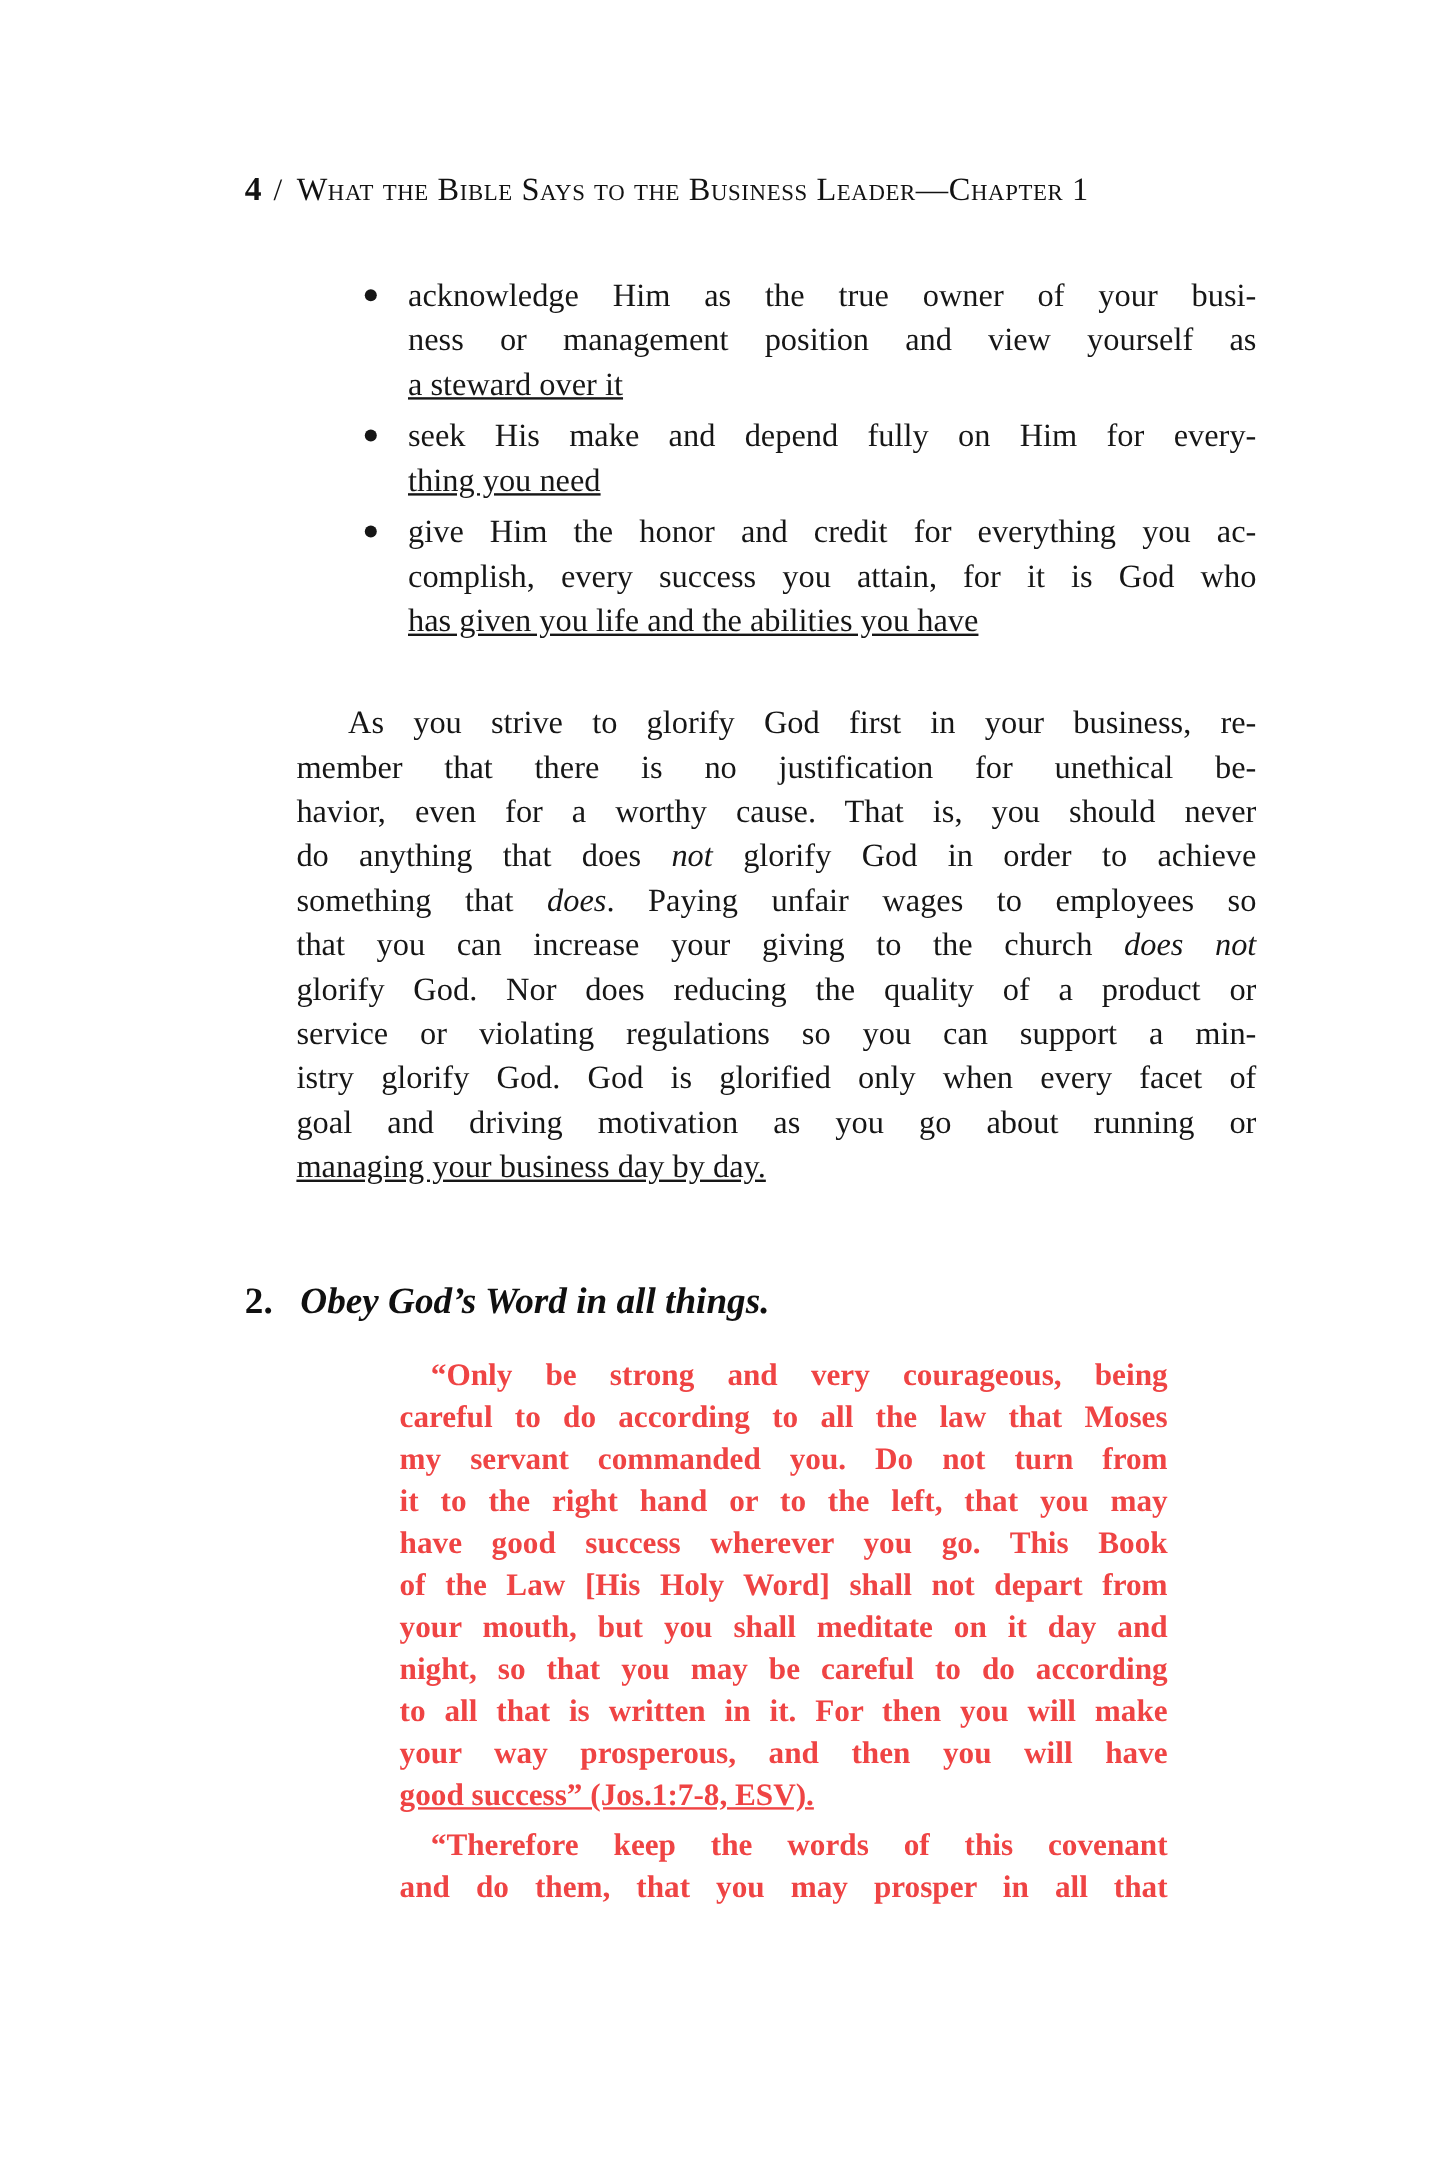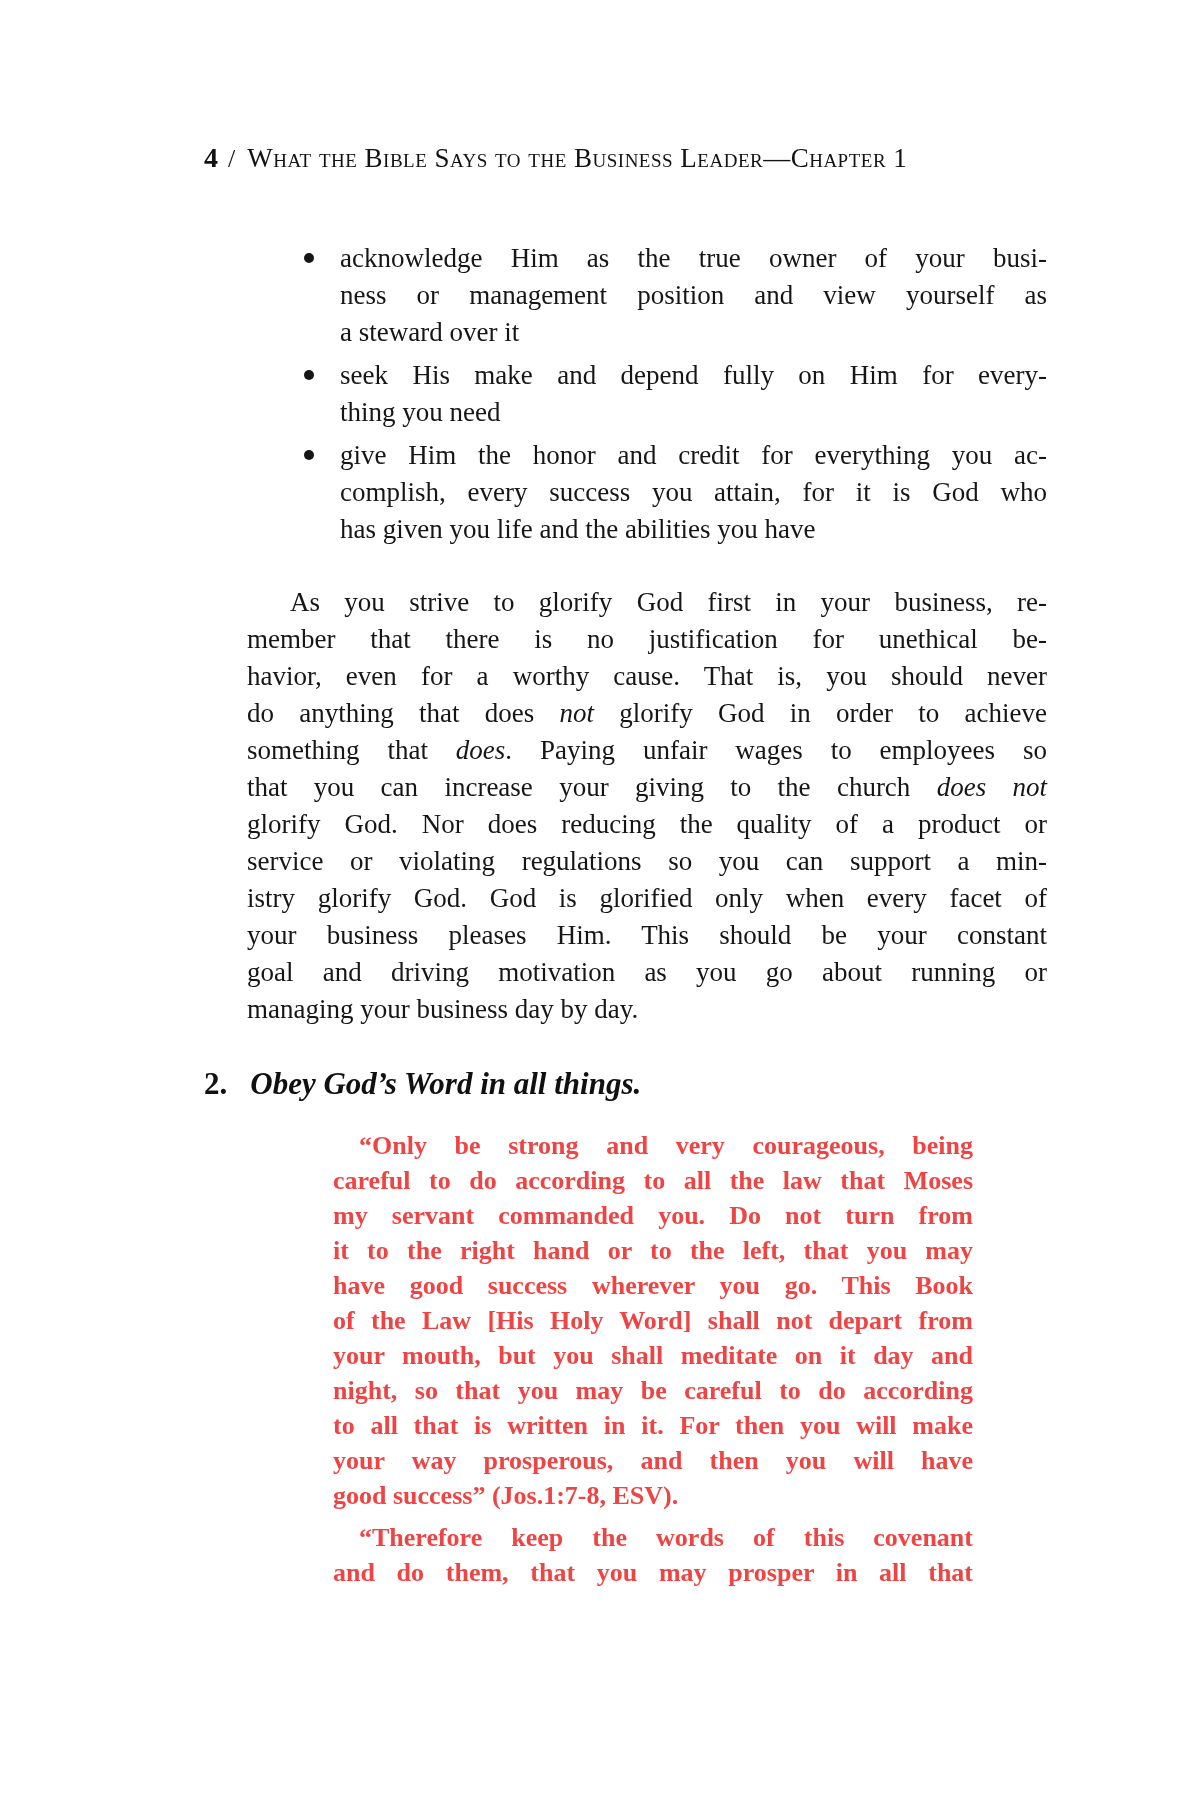--- a/index.html
+++ b/index.html
@@ -24,29 +24,28 @@
     line-height: 32px;
     color: #121212;
   }
   .hdr-num { font-weight: 700; font-size: 28px; }
   .hdr-sep { margin: 0 12px 0 10px; font-size: 26px; }
   .hdr-title { font-variant: small-caps; letter-spacing: 0.5px; }
 
   
   .line { font-size: 27px; line-height: 37px; }
   .line.j { text-align: justify; text-align-last: justify; }
-  .line.last { text-align: center; text-align-last: left; }
+  .line.last { text-align: center; text-align-last: left; text-decoration: underline; }
 
   
   .bullet-list {
     position: absolute;
     left: 247px;
     top: 228px;
     width: 800px;
-    margin-top: 12px;
   }
   .bullet-item { position: relative; padding-left: 93px; margin-bottom: 6px; }
   .bullet-dot {
     position: absolute;
     left: 57px;
     top: 13px;
     width: 10px;
     height: 10px;
     border-radius: 50%;
     background: #161616;
@@ -124,21 +123,20 @@
   <div class="body-paragraph">
       <div class="line j" style="text-indent: 43px;">As you strive to glorify God first in your business, re-</div>
       <div class="line j">member that there is no justification for unethical be-</div>
       <div class="line j">havior, even for a worthy cause. That is, you should never</div>
       <div class="line j">do anything that does <i>not</i> glorify God in order to achieve</div>
       <div class="line j">something that <i>does</i>. Paying unfair wages to employees so</div>
       <div class="line j">that you can increase your giving to the church <i>does not</i></div>
       <div class="line j">glorify God. Nor does reducing the quality of a product or</div>
       <div class="line j">service or violating regulations so you can support a min-</div>
       <div class="line j">istry glorify God. God is glorified only when every facet of</div>
-      <div class="line j">your business pleases Him. This should be your constant</div>
       <div class="line j">goal and driving motivation as you go about running or</div>
       <div class="line last">managing your business day by day.</div>
     </div>
 
   <div class="section-heading">
     <span class="sec-num">2.</span><span class="sec-title">Obey God’s Word in all things.</span>
   </div>
 
   <div class="scripture-quote quote-1">
       <div class="line j" style="text-indent: 26px;">“Only be strong and very courageous, being</div>

